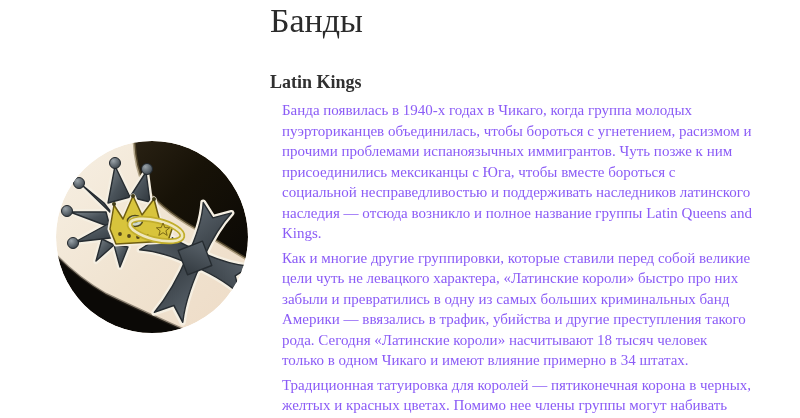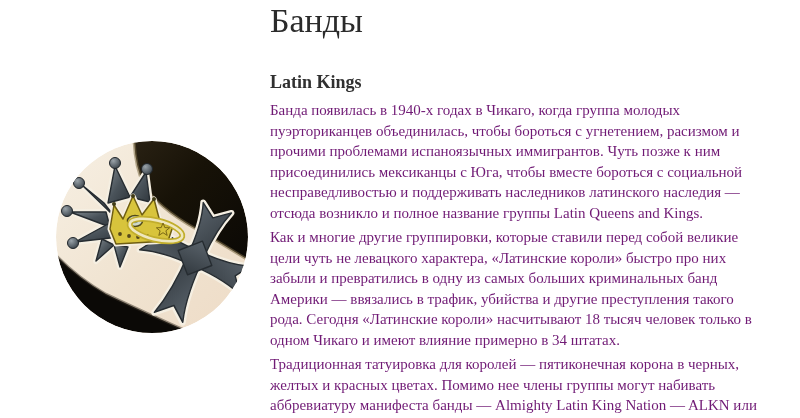--- a/index.html
+++ b/index.html
@@ -26,23 +26,23 @@
     margin:1px 0 0;
     font-size:34px;line-height:40px;
     font-weight:400;color:#2b2b2b;
   }
   .content h2{
     margin:30px 0 0;
     font-size:18px;line-height:22px;
     font-weight:700;color:#303030;
   }
   .content p{
-    margin:4px 0 0;
+    margin:4px 12px 0;
     font-size:15px;line-height:20.5px;
-    color:#701a75;
+    color:#8b5cf6;
     text-align:left;
   }
   .content p:first-of-type{margin-top:7px;}
 </style>
 </head>
 <body>
 
 <div class="page">
 
   <figure class="photo">

